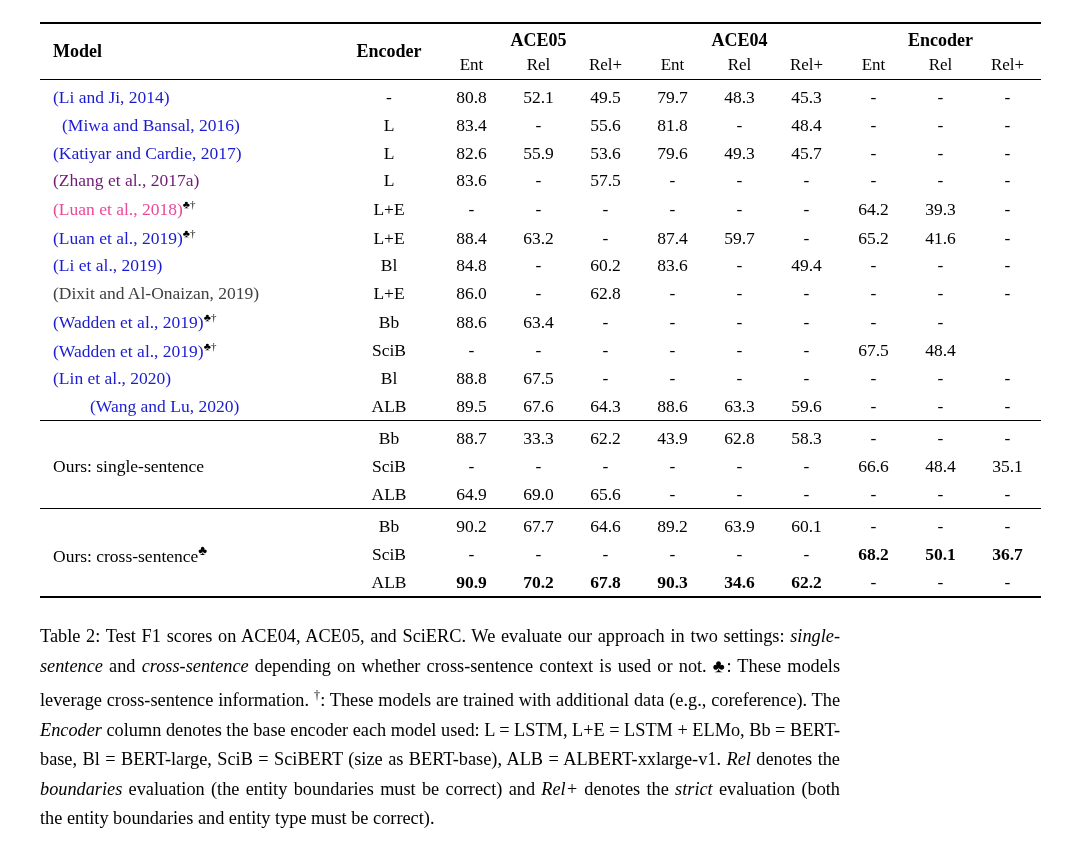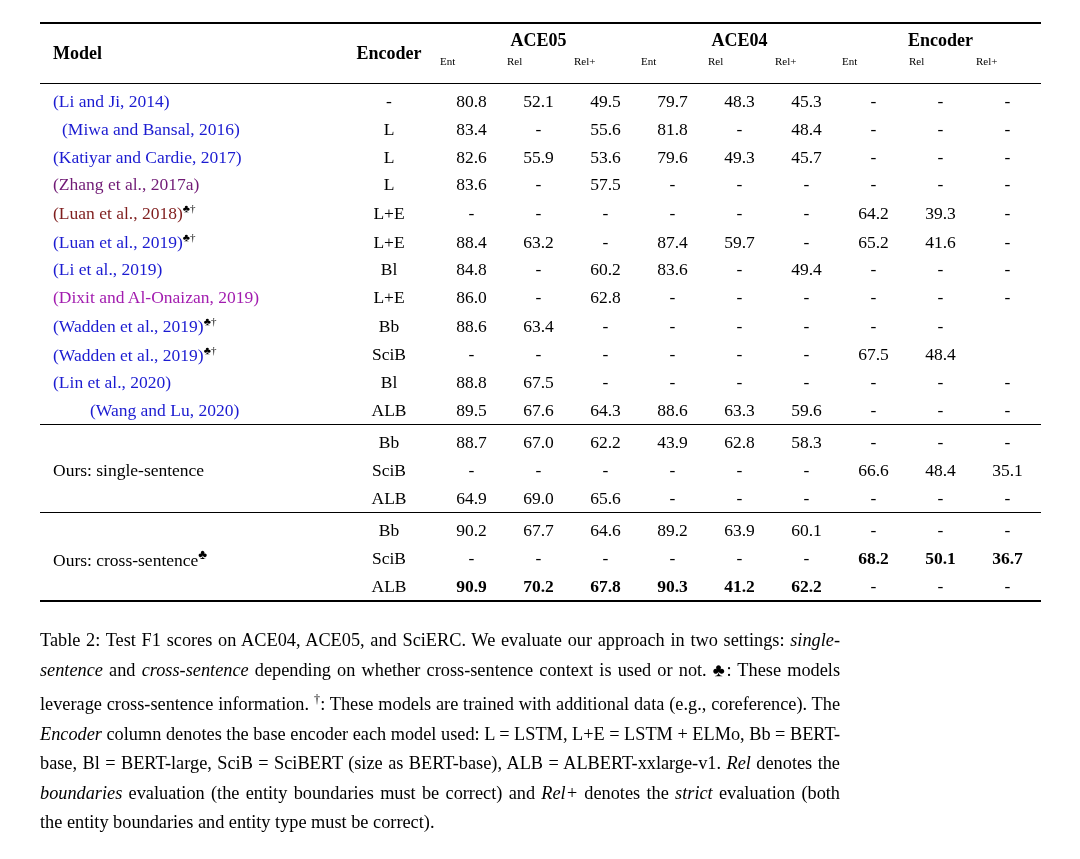--- a/index.html
+++ b/index.html
@@ -45,23 +45,23 @@
     border-bottom: 1.7px solid #000;
     vertical-align: middle;
   }
   th.group-h {
     text-align: center;
     font-weight: bold;
     font-size: 18px;
     padding-top: 6px;
   }
   tr.subhead th {
-    text-align: left;
-    font-size: 11px;
-    padding-bottom: 16px;
+    text-align: center;
+    font-size: 17px;
+    padding-bottom: 4px;
     border-bottom: 1.7px solid #000;
   }
 
   tbody td {
     padding: 3.4px 2px;
     vertical-align: baseline;
   }
   tbody tr:first-child td { padding-top: 7px; }
   td.model-cell {
     text-align: left;
@@ -173,21 +173,21 @@
           <td class="num-cell">-</td>
           <td class="num-cell">57.5</td>
           <td class="num-cell">-</td>
           <td class="num-cell">-</td>
           <td class="num-cell">-</td>
           <td class="num-cell">-</td>
           <td class="num-cell">-</td>
           <td class="num-cell">-</td>
         </tr>
         <tr>
-          <td class="model-cell"><span class="cite" style="color: #7f1d1d;">(Luan et al., 2018)</span><sup class="marker">♣†</sup></td>
+          <td class="model-cell"><span class="cite" style="color: #ec4899;">(Luan et al., 2018)</span><sup class="marker">♣†</sup></td>
           <td class="enc-cell">L+E</td>
           <td class="num-cell">-</td>
           <td class="num-cell">-</td>
           <td class="num-cell">-</td>
           <td class="num-cell">-</td>
           <td class="num-cell">-</td>
           <td class="num-cell">-</td>
           <td class="num-cell">64.2</td>
           <td class="num-cell">39.3</td>
           <td class="num-cell">-</td>
@@ -212,21 +212,21 @@
           <td class="num-cell">-</td>
           <td class="num-cell">60.2</td>
           <td class="num-cell">83.6</td>
           <td class="num-cell">-</td>
           <td class="num-cell">49.4</td>
           <td class="num-cell">-</td>
           <td class="num-cell">-</td>
           <td class="num-cell">-</td>
         </tr>
         <tr>
-          <td class="model-cell"><span class="cite" style="color: #a21caf;">(Dixit and Al-Onaizan, 2019)</span></td>
+          <td class="model-cell"><span class="cite" style="color: #404040;">(Dixit and Al-Onaizan, 2019)</span></td>
           <td class="enc-cell">L+E</td>
           <td class="num-cell">86.0</td>
           <td class="num-cell">-</td>
           <td class="num-cell">62.8</td>
           <td class="num-cell">-</td>
           <td class="num-cell">-</td>
           <td class="num-cell">-</td>
           <td class="num-cell">-</td>
           <td class="num-cell">-</td>
           <td class="num-cell">-</td>
@@ -280,21 +280,21 @@
           <td class="num-cell">63.3</td>
           <td class="num-cell">59.6</td>
           <td class="num-cell">-</td>
           <td class="num-cell">-</td>
           <td class="num-cell">-</td>
         </tr>
         <tr class="section-start">
           <td class="model-cell ours-label" rowspan="3"><span>Ours: single-sentence</span></td>
           <td class="enc-cell">Bb</td>
           <td class="num-cell">88.7</td>
-          <td class="num-cell">67.0</td>
+          <td class="num-cell">33.3</td>
           <td class="num-cell">62.2</td>
           <td class="num-cell">43.9</td>
           <td class="num-cell">62.8</td>
           <td class="num-cell">58.3</td>
           <td class="num-cell">-</td>
           <td class="num-cell">-</td>
           <td class="num-cell">-</td>
         </tr>
         <tr>
           <td class="enc-cell">SciB</td>
@@ -344,21 +344,21 @@
           <td class="num-cell bold">68.2</td>
           <td class="num-cell bold">50.1</td>
           <td class="num-cell bold">36.7</td>
         </tr>
         <tr>
           <td class="enc-cell">ALB</td>
           <td class="num-cell bold">90.9</td>
           <td class="num-cell bold">70.2</td>
           <td class="num-cell bold">67.8</td>
           <td class="num-cell bold">90.3</td>
-          <td class="num-cell bold">41.2</td>
+          <td class="num-cell bold">34.6</td>
           <td class="num-cell bold">62.2</td>
           <td class="num-cell">-</td>
           <td class="num-cell">-</td>
           <td class="num-cell">-</td>
         </tr>
       </tbody>
   </table>
 
   <p class="caption" id="caption"><span>Table 2: Test F1 scores on ACE04, ACE05, and SciERC. We evaluate our approach in two settings: </span><i>single-sentence</i><span> and </span><i>cross-sentence</i><span> depending on whether cross-sentence context is used or not. ♣: These models leverage cross-sentence information. </span><sup>†</sup><span>: These models are trained with additional data (e.g., coreference). The </span><i>Encoder</i><span> column denotes the base encoder each model used: L = LSTM, L+E = LSTM + ELMo, Bb = BERT-base, Bl = BERT-large, SciB = SciBERT (size as BERT-base), ALB = ALBERT-xxlarge-v1. </span><i>Rel</i><span> denotes the </span><i>boundaries</i><span> evaluation (the entity boundaries must be correct) and </span><i>Rel+</i><span> denotes the </span><i>strict</i><span> evaluation (both the entity boundaries and entity type must be correct).</span></p>
 </div>

